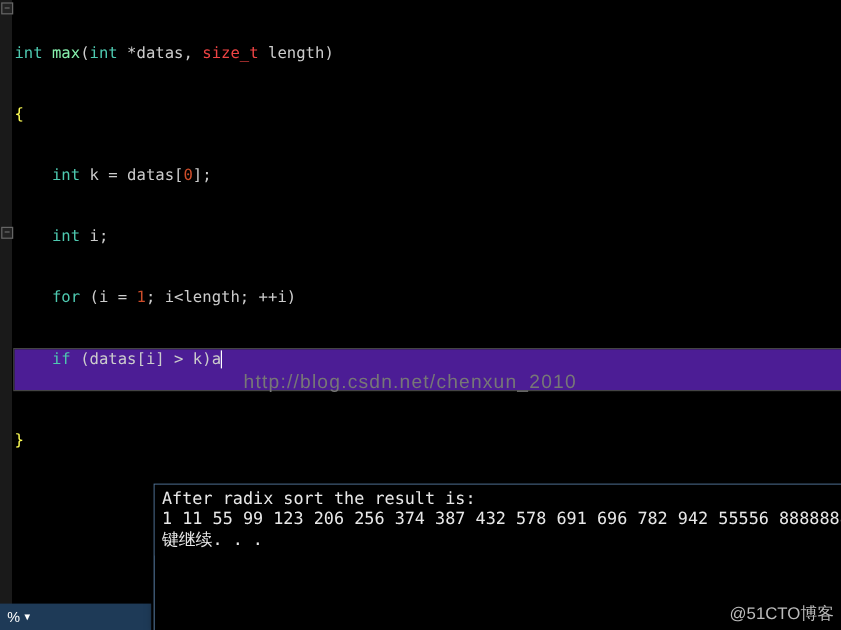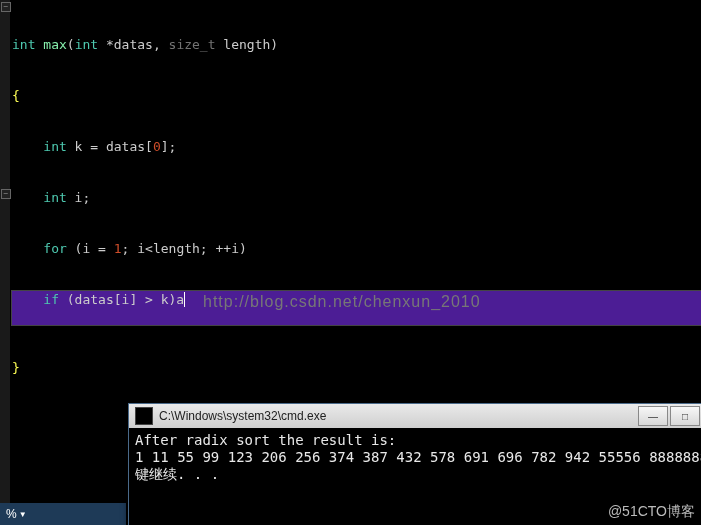--- a/index.html
+++ b/index.html
@@ -4,21 +4,21 @@
 <style>
   html,body{margin:0;padding:0;width:701px;height:525px;background:#000;font-family:Consolas,monospace;font-size:13px;overflow:hidden;position:relative}
   .editor{position:absolute;left:0;top:0;width:701px;height:525px;background:#000;color:#ccc}
   .gutter{position:absolute;left:0;top:0;width:10px;height:525px;background:#1a1a1a}
   .fold{position:absolute;left:1px;width:8px;height:8px;border:1px solid #666;background:#222;color:#888;font-size:8px;line-height:7px;text-align:center;cursor:pointer}
   .code{position:absolute;left:12px;top:2px;right:0;line-height:17px;white-space:pre}
   .ln{display:block;height:17px}
   .cursor-line{background:#4c1d95;outline:1px solid #444;display:block;height:34px}
   .kw{color:#4ec9b0}   
   .fn{color:#86efac}   
-  .ty{color:#737373}
+  .ty{color:#ef4444}
   .num{color:#ce4d2a}
   .br{color:#ffff55}   
   .caret{border-right:1px solid #fff}
   .watermark{position:absolute;color:#777;font-family:Verdana,sans-serif;pointer-events:none}
   .cmd{position:absolute;left:128px;top:403px;width:573px;height:122px;background:#000;border:1px solid #4a6a8a;box-shadow:0 0 6px rgba(0,0,0,.6)}
   .cmd-title{height:24px;background:linear-gradient(#eaeaea,#cfcfcf);display:flex;align-items:center;font-family:"Segoe UI",sans-serif;font-size:12px;color:#222}
   .cmd-icon{width:16px;height:16px;margin:0 6px;background:#000;border:1px solid #444}
   .cmd-spacer{flex:1}
   .wbtn{width:28px;height:18px;border:1px solid #888;margin-right:2px;background:linear-gradient(#f7f7f7,#d8d8d8);display:flex;align-items:center;justify-content:center;font-size:10px;color:#333;cursor:pointer}
   .cmd-body{background:#000;color:#e8e8e8;font-family:"NSimSun","SimSun",Consolas,monospace;font-size:14px;padding:4px 6px;line-height:17px;white-space:pre}
@@ -53,34 +53,27 @@
     
     
     
     
     
     
     
     
   </div>
 
-  <div class="watermark" style="left:203px;top:293px;font-size:16px;letter-spacing:1px">http://blog.csdn.net/chenxun_2010</div>
+  <div class="watermark" style="left:203px;top:310px;font-size:16px;letter-spacing:1px">http://blog.csdn.net/chenxun_2010</div>
 
   <div class="status">
     <span>%</span>
     <span class="drop">▼</span>
   </div>
 
   <div class="cmd">
-    <div class="cmd-title">
-      <div class="cmd-icon"></div>
-      <span>C:\Windows\system32\cmd.exe</span>
-      <div class="cmd-spacer"></div>
-      <div class="wbtn">—</div>
-      <div class="wbtn">□</div>
-    </div>
     <div class="cmd-body"><span>After radix sort the result is:</span>
 <span>1 11 55 99 123 206 256 374 387 432 578 691 696 782 942 55556 888888888 请</span>
 <span>键继续. . .</span></div>
   </div>
 
   <div class="attrib">@51CTO博客</div>
 </div>
 
 </body></html>

